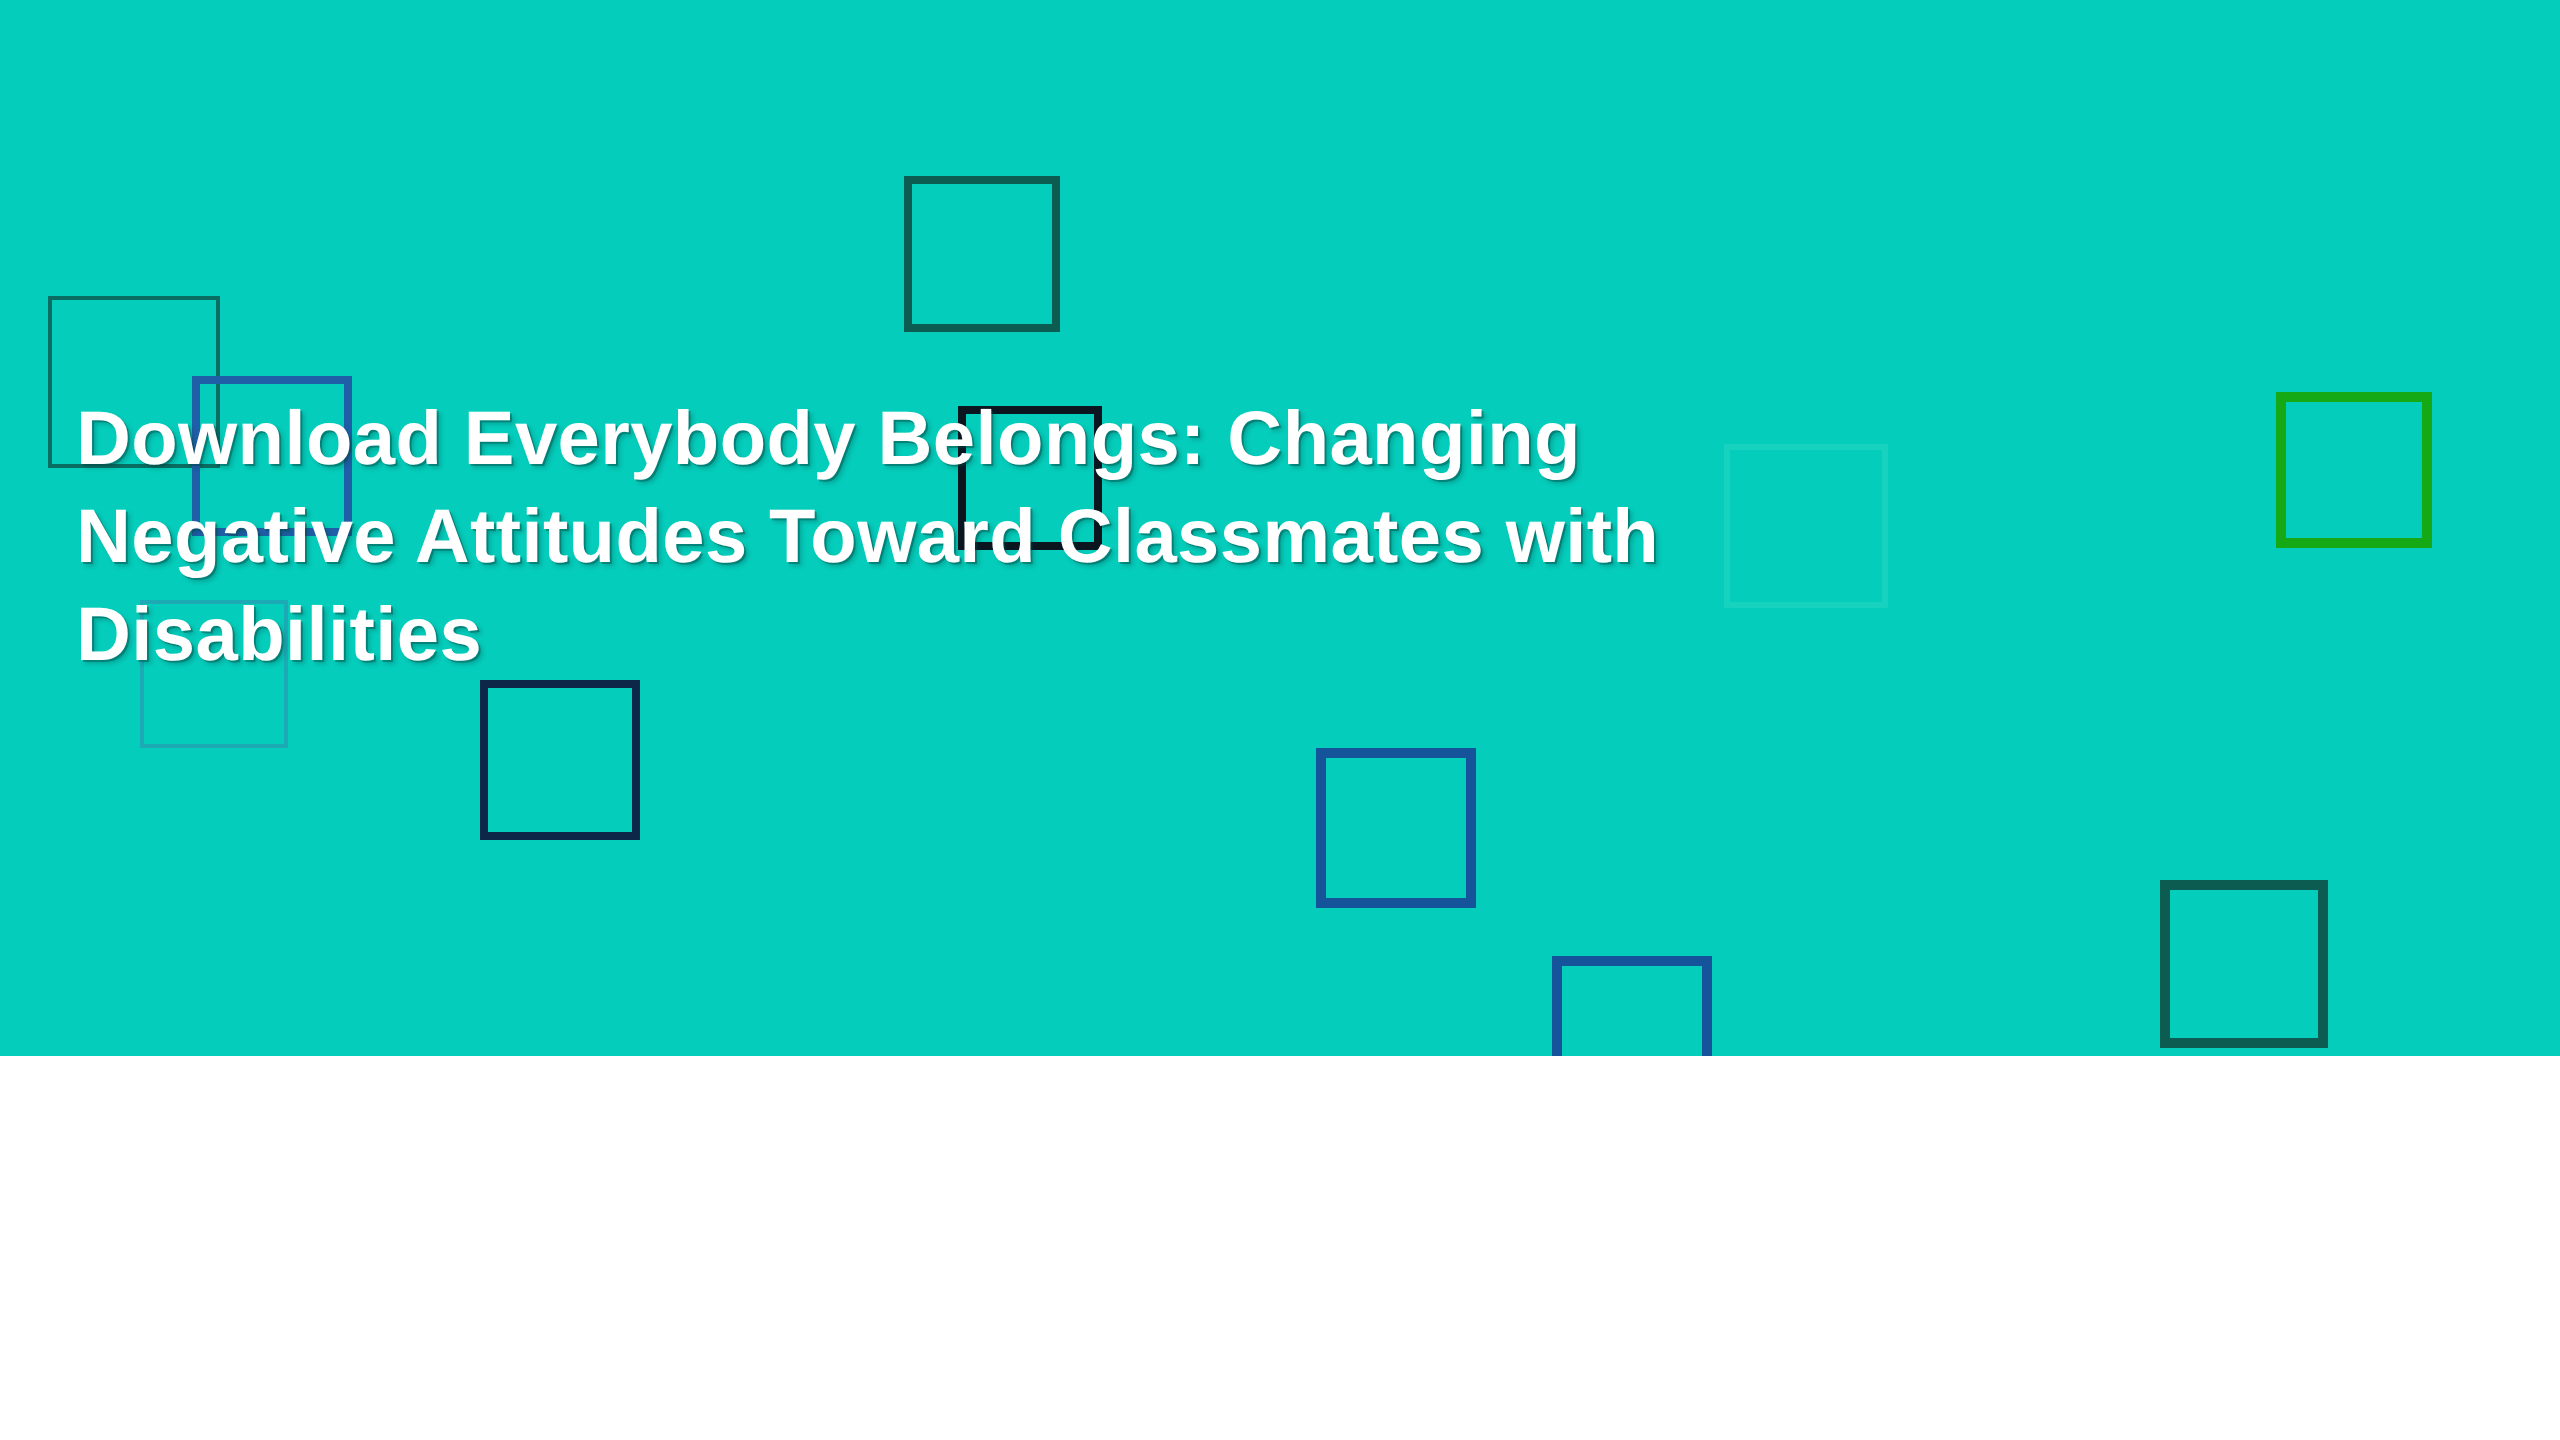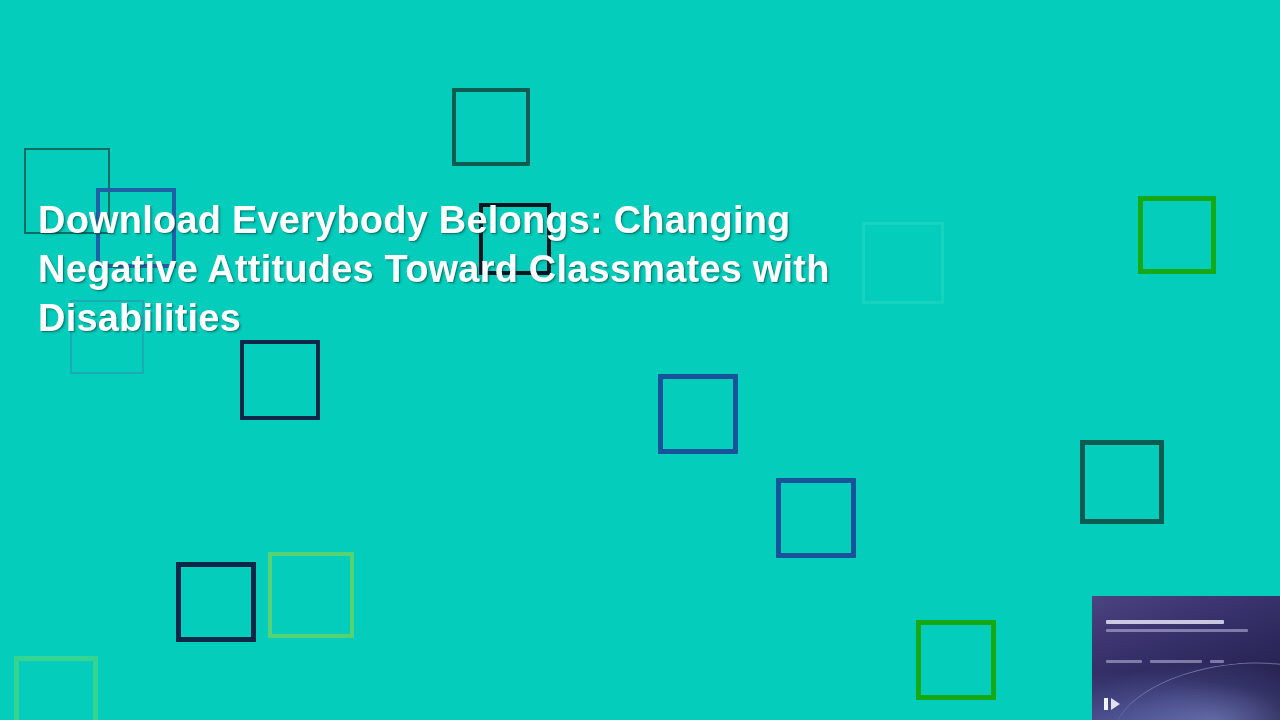--- a/index.html
+++ b/index.html
@@ -108,21 +108,21 @@
     left: 7px; top: 1px;
     width: 0; height: 0;
     border-left: 9px solid #dfe2f4;
     border-top: 6px solid transparent;
     border-bottom: 6px solid transparent;
   }
 </style>
 </head>
 <body>
 
-<div id="stage" style="background: rgb(5, 205, 187); width: 1280px; height: 720px;">
+<div id="stage" style="background: rgb(5, 205, 187); width: 1280px; height: 528px;">
 
   <div id="squares">
       <div class="sq" style="left: 452px; top: 88px; width: 78px; height: 78px; border: 4px solid rgb(12, 92, 82); opacity: 1;"></div>
       <div class="sq" style="left: 24px; top: 148px; width: 86px; height: 86px; border: 2.5px solid rgb(12, 92, 82); opacity: 0.85;"></div>
       <div class="sq" style="left: 96px; top: 188px; width: 80px; height: 80px; border: 4px solid rgb(31, 95, 168); opacity: 1;"></div>
       <div class="sq" style="left: 479px; top: 203px; width: 72px; height: 72px; border: 4px solid rgb(10, 21, 32); opacity: 1;"></div>
       <div class="sq" style="left: 1138px; top: 196px; width: 78px; height: 78px; border: 5px solid rgb(22, 169, 22); opacity: 1;"></div>
       <div class="sq" style="left: 862px; top: 222px; width: 82px; height: 82px; border: 3px solid rgb(26, 210, 192); opacity: 0.85;"></div>
       <div class="sq" style="left: 70px; top: 300px; width: 74px; height: 74px; border: 2.5px solid rgb(47, 143, 174); opacity: 0.55;"></div>
       <div class="sq" style="left: 240px; top: 340px; width: 80px; height: 80px; border: 4px solid rgb(13, 39, 72); opacity: 1;"></div>

